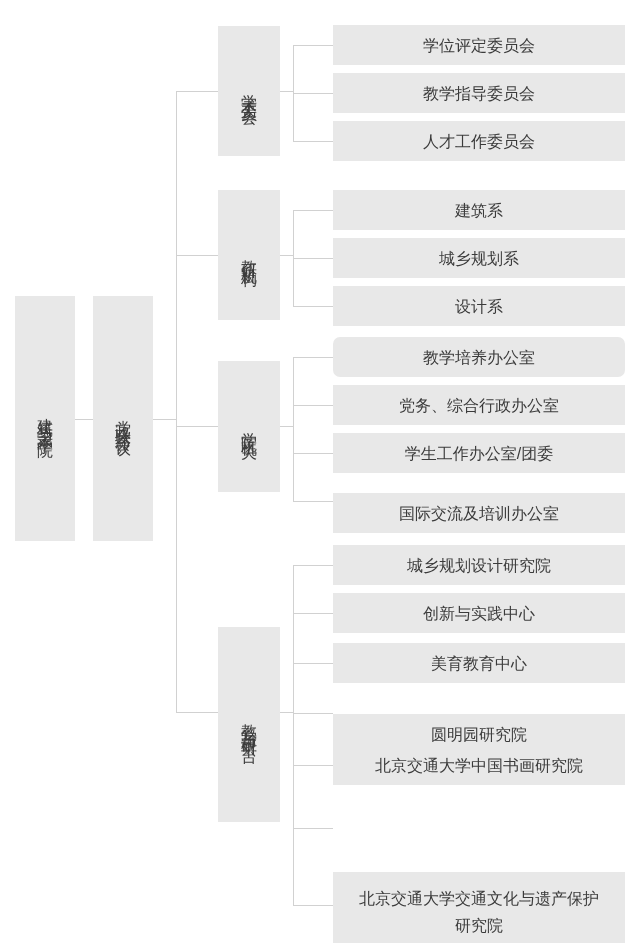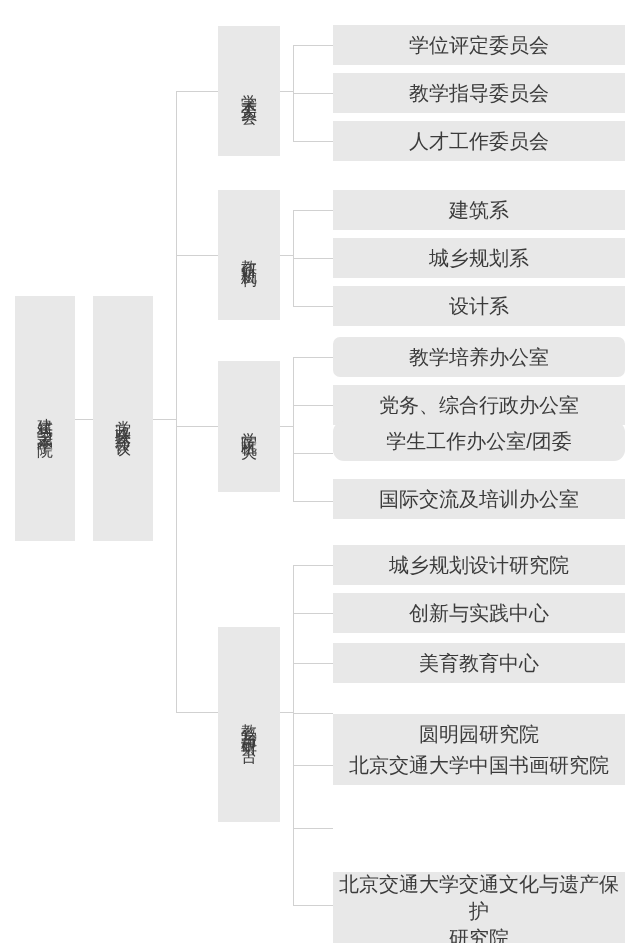--- a/index.html
+++ b/index.html
@@ -38,21 +38,21 @@
     font-size: 16px;
     letter-spacing: 4px;
     line-height: 1;
   }
   
   .leaf {
     display: flex;
     align-items: center;
     justify-content: center;
     text-align: center;
-    font-size: 20px;
+    font-size: 16px;
     line-height: 27px;
     white-space: pre-line;
     left: 333px;
     width: 292px;
     height: 40px;
   }
 </style>
 </head>
 <body>
 
@@ -112,22 +112,22 @@
   <div class="box leaf" style="top:25px;">学位评定委员会</div>
   <div class="box leaf" style="top:73px;">教学指导委员会</div>
   <div class="box leaf" style="top:121px;">人才工作委员会</div>
 
   <div class="box leaf" style="top:190px;text-align:center;">建筑系</div>
   <div class="box leaf" style="top:238px;">城乡规划系</div>
   <div class="box leaf" style="top:286px;">设计系</div>
 
   <div class="box leaf" style="top:337px;border-radius:7px;">教学培养办公室</div>
   <div class="box leaf" style="top:385px;">党务、综合行政办公室</div>
-  <div class="box leaf" style="top:421px;border-radius:11px;">学生工作办公室/团委</div>
-  <div class="box leaf" style="top:479px;">国际交流及培训办公室</div>
+  <div class="box leaf" style="top:433px;">学生工作办公室/团委</div>
+  <div class="box leaf" style="top:493px;">国际交流及培训办公室</div>
 
   <div class="box leaf" style="top:545px;">城乡规划设计研究院</div>
   <div class="box leaf" style="top:593px;">创新与实践中心</div>
   <div class="box leaf" style="top:643px;">美育教育中心</div>
   <div class="box leaf" style="top:714px;">圆明园研究院</div>
   <div class="box leaf" style="top:745px;">北京交通大学中国书画研究院</div>
   <div class="box leaf" style="top:872px;height:79px;">北京交通大学交通文化与遗产保护
 研究院</div>
 
 </div>

